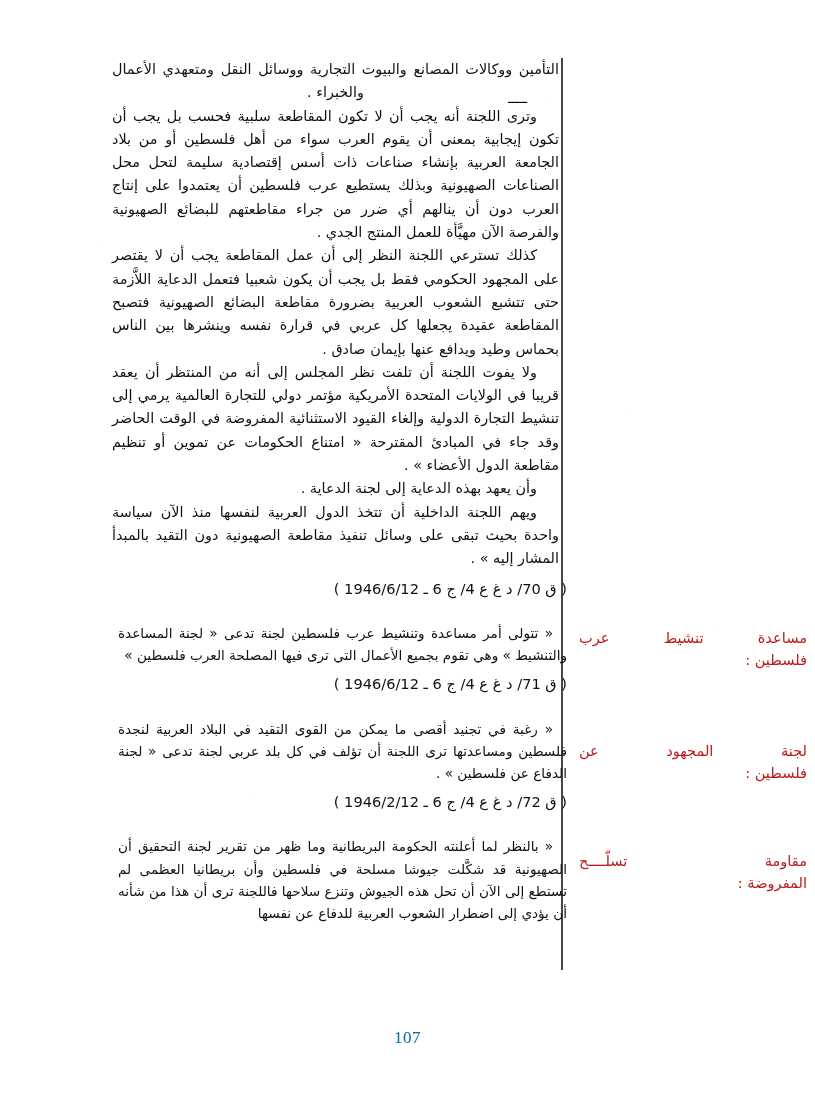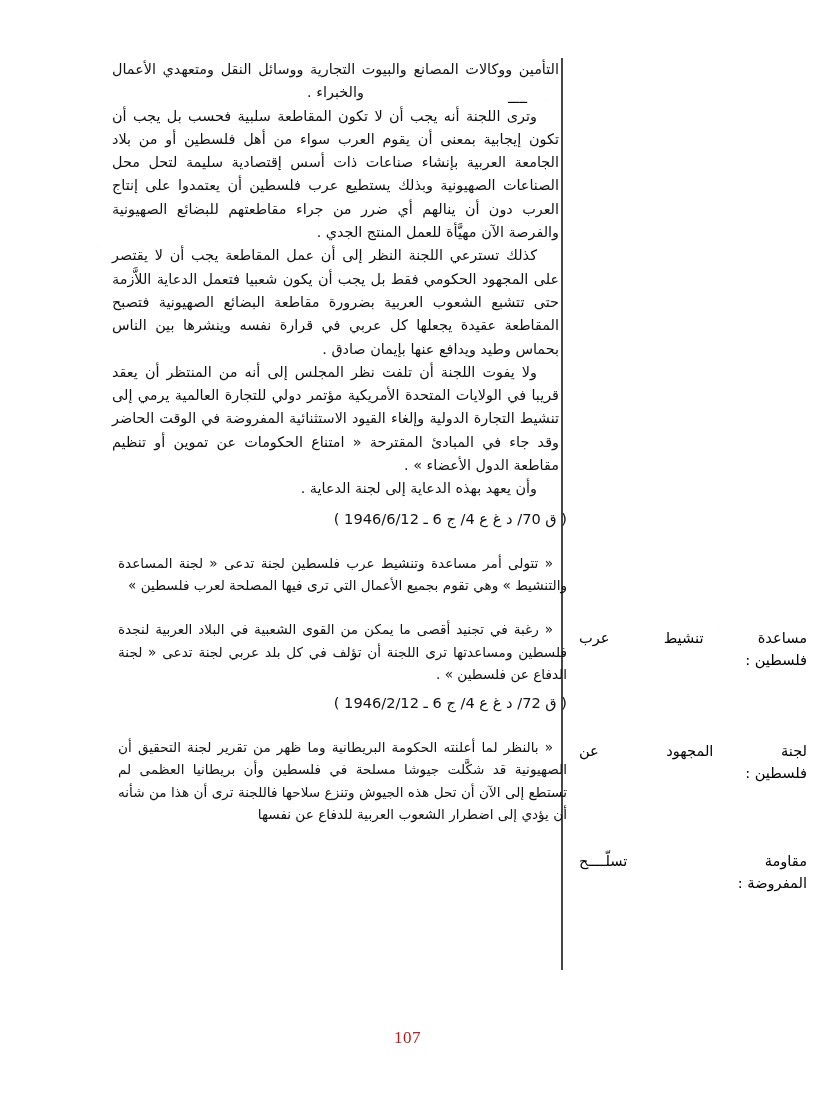--- a/index.html
+++ b/index.html
@@ -105,21 +105,21 @@
     position: absolute;
     right: 8px;
     top: 58px;
     width: 228px;
     direction: rtl;
   }
   .margin-head {
     position: absolute;
     right: 0;
     width: 228px;
-    color: #000000;
+    color: #b91c1c;
     font-size: 14.6px;
     line-height: 21.5px;
     text-align: justify;
     text-align-last: right;
   }
   .margin-head .l1 {
     display: block;
     text-align: justify;
     text-align-last: justify;
     white-space: pre-wrap;
@@ -128,21 +128,21 @@
 
   
   .folio {
     position: absolute;
     left: 0;
     right: 0;
     top: 1028px;
     text-align: center;
     font-family: "Liberation Serif", serif;
     font-size: 17px;
-    color: #b91c1c;
+    color: #0369a1;
     letter-spacing: .5px;
   }
 </style>
 </head>
 <body>
 
 <div class="page">
 
   <div class="scan-noise"></div>
 
@@ -154,31 +154,33 @@
     <span class="dash-mark">ـــــ</span>
 
     <p class="para">وترى اللجنة أنه يجب أن لا تكون المقاطعة سلبية فحسب بل يجب أن تكون إيجابية بمعنى أن يقوم العرب سواء من أهل فلسطين أو من بلاد الجامعة العربية بإنشاء صناعات ذات أسس إقتصادية سليمة لتحل محل الصناعات الصهيونية وبذلك يستطيع عرب فلسطين أن يعتمدوا على إنتاج العرب دون أن ينالهم أي ضرر من جراء مقاطعتهم للبضائع الصهيونية والفرصة الآن مهيَّأة للعمل المنتج الجدي .</p>
 
     <p class="para">كذلك تسترعي اللجنة النظر إلى أن عمل المقاطعة يجب أن لا يقتصر على المجهود الحكومي فقط بل يجب أن يكون شعبيا فتعمل الدعاية اللاَّزمة حتى تتشبع الشعوب العربية بضرورة مقاطعة البضائع الصهيونية فتصبح المقاطعة عقيدة يجعلها كل عربي في قرارة نفسه وينشرها بين الناس بحماس وطيد ويدافع عنها بإيمان صادق .</p>
 
     <p class="para">ولا يفوت اللجنة أن تلفت نظر المجلس إلى أنه من المنتظر أن يعقد قريبا في الولايات المتحدة الأمريكية مؤتمر دولي للتجارة العالمية يرمي إلى تنشيط التجارة الدولية وإلغاء القيود الاستثنائية المفروضة في الوقت الحاضر وقد جاء في المبادئ المقترحة « امتناع الحكومات عن تموين أو تنظيم مقاطعة الدول الأعضاء » .</p>
 
     <p class="para">وأن يعهد بهذه الدعاية إلى لجنة الدعاية .</p>
 
+    <p class="para">ويهم اللجنة الداخلية أن تتخذ الدول العربية لنفسها منذ الآن سياسة واحدة بحيث تبقى على وسائل تنفيذ مقاطعة الصهيونية دون التقيد بالمبدأ المشار إليه » .</p>
 
     <p class="ref">( ق 70/ د غ ع 4/ ج 6 ـ 1946/6/12 )</p>
 
     <div class="gap-md"></div>
 
-    <p class="quote">« تتولى أمر مساعدة وتنشيط عرب فلسطين لجنة تدعى « لجنة المساعدة والتنشيط » وهي تقوم بجميع الأعمال التي ترى فيها المصلحة لعرب فلسطين »</p>
-
+    <p class="quote">« تتولى أمر مساعدة وتنشيط عرب فلسطين لجنة تدعى « لجنة المساعدة والتنشيط » وهي تقوم بجميع الأعمال التي ترى فيها المصلحة العرب فلسطين »</p>
+
+    <p class="ref ref-indent">( ق 71/ د غ ع 4/ ج 6 ـ 1946/6/12 )</p>
 
     <div class="gap-md"></div>
 
-    <p class="quote">« رغبة في تجنيد أقصى ما يمكن من القوى الشعبية في البلاد العربية لنجدة فلسطين ومساعدتها ترى اللجنة أن تؤلف في كل بلد عربي لجنة تدعى « لجنة الدفاع عن فلسطين » .</p>
+    <p class="quote">« رغبة في تجنيد أقصى ما يمكن من القوى التقيد في البلاد العربية لنجدة فلسطين ومساعدتها ترى اللجنة أن تؤلف في كل بلد عربي لجنة تدعى « لجنة الدفاع عن فلسطين » .</p>
 
     <p class="ref ref-indent">( ق 72/ د غ ع 4/ ج 6 ـ 1946/2/12 )</p>
 
     <div class="gap-md"></div>
 
     <p class="quote">« بالنظر لما أعلنته الحكومة البريطانية وما ظهر من تقرير لجنة التحقيق أن الصهيونية قد شكَّلت جيوشا مسلحة في فلسطين وأن بريطانيا العظمى لم تستطع إلى الآن أن تحل هذه الجيوش وتنزع سلاحها فاللجنة ترى أن هذا من شأنه أن يؤدي إلى اضطرار الشعوب العربية للدفاع عن نفسها</p>
 
   </div>
 
   <div class="margin-col">

